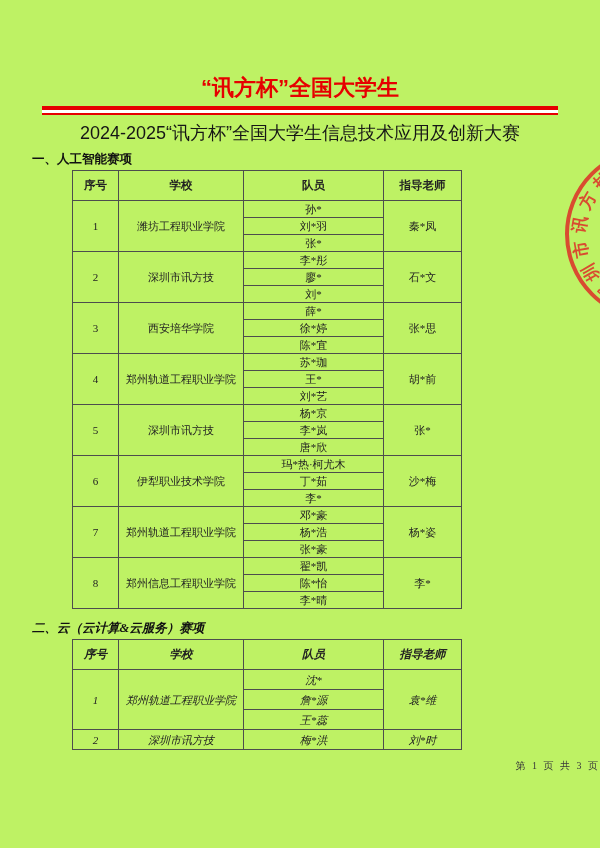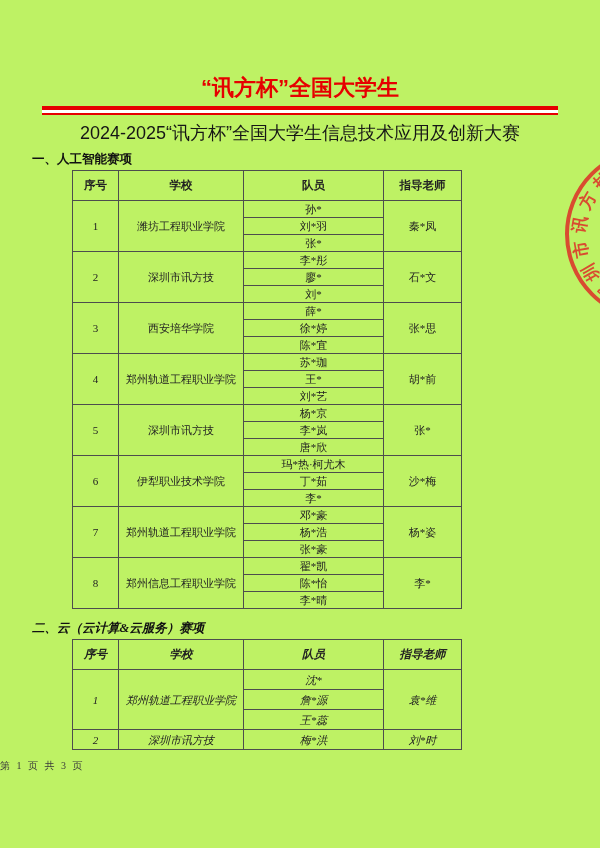--- a/index.html
+++ b/index.html
@@ -62,21 +62,21 @@
     padding:0 2px;
     overflow:hidden;
     white-space:nowrap;
   }
   .section th { height:30px; font-weight:bold; font-size:11.5px; }
   .section td { height:17px; line-height:14px; }
   .section:nth-of-type(2) { margin-top:11px;font-style:italic; }
   .section:nth-of-type(2) td { height:20px; }
   .page-footer {
     margin-top:9px;
-    text-align:left;
+    text-align:right;
     font-size:10px;
     letter-spacing:2px;
     color:#3a3a3a;
   }
   .seal {
     position:absolute;
     left:552px; top:146px;
     width:160px; height:190px;
     opacity:0.88;
     pointer-events:none;

